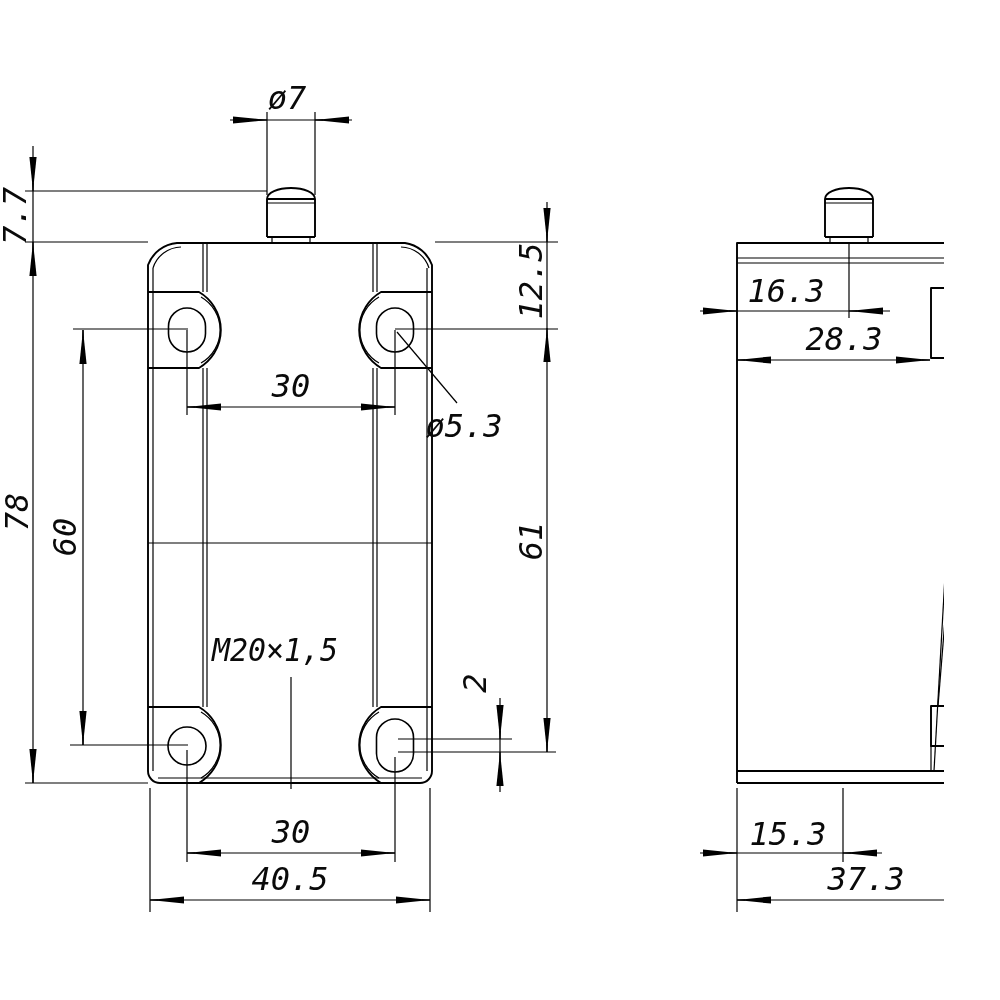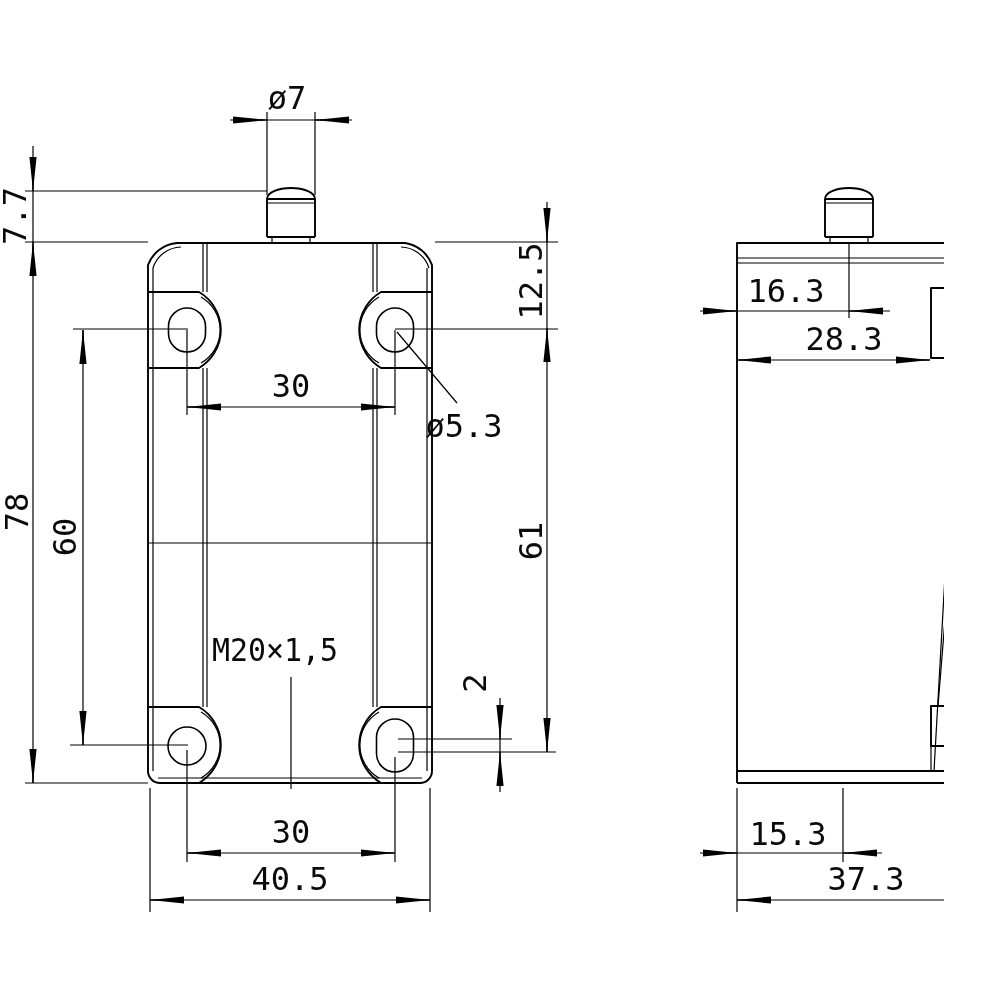--- a/index.html
+++ b/index.html
@@ -1,16 +1,16 @@
 <!DOCTYPE html>
 <html><head>
 <meta charset="utf-8">
 <style>
   html,body{margin:0;padding:0;background:#fff;}
-  .stage{width:944px;height:1000px;position:relative;background:#fff;overflow:hidden;}
+  .stage{width:944px;height:1000px;position:relative;background:#fff;overflow:hidden;font-style:italic;}
   svg{display:block;}
   .o{stroke:#000;stroke-width:1.9;fill:none;stroke-linecap:butt;stroke-linejoin:round;}
   .i{stroke:#000;stroke-width:1.2;fill:none;}
   .d{stroke:#000;stroke-width:1.2;fill:none;}
   .hole{stroke:#000;stroke-width:1.6;fill:none;}
   text{font-family:"DejaVu Sans Mono","Liberation Mono",monospace;font-size:32px;fill:#0a0a0a;}
   .arrfill{fill:#000;stroke:none;}
 </style>
 </head>
 <body>

